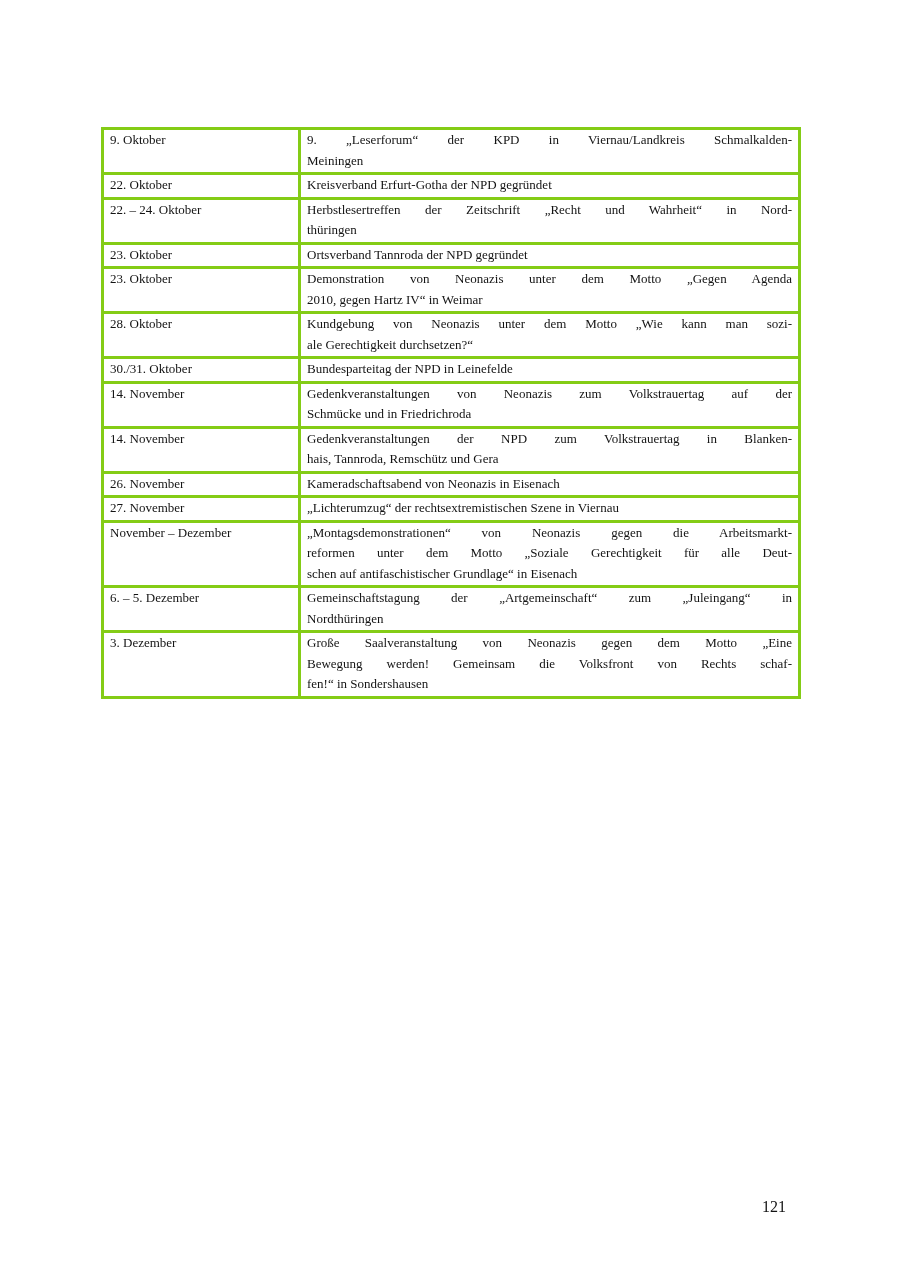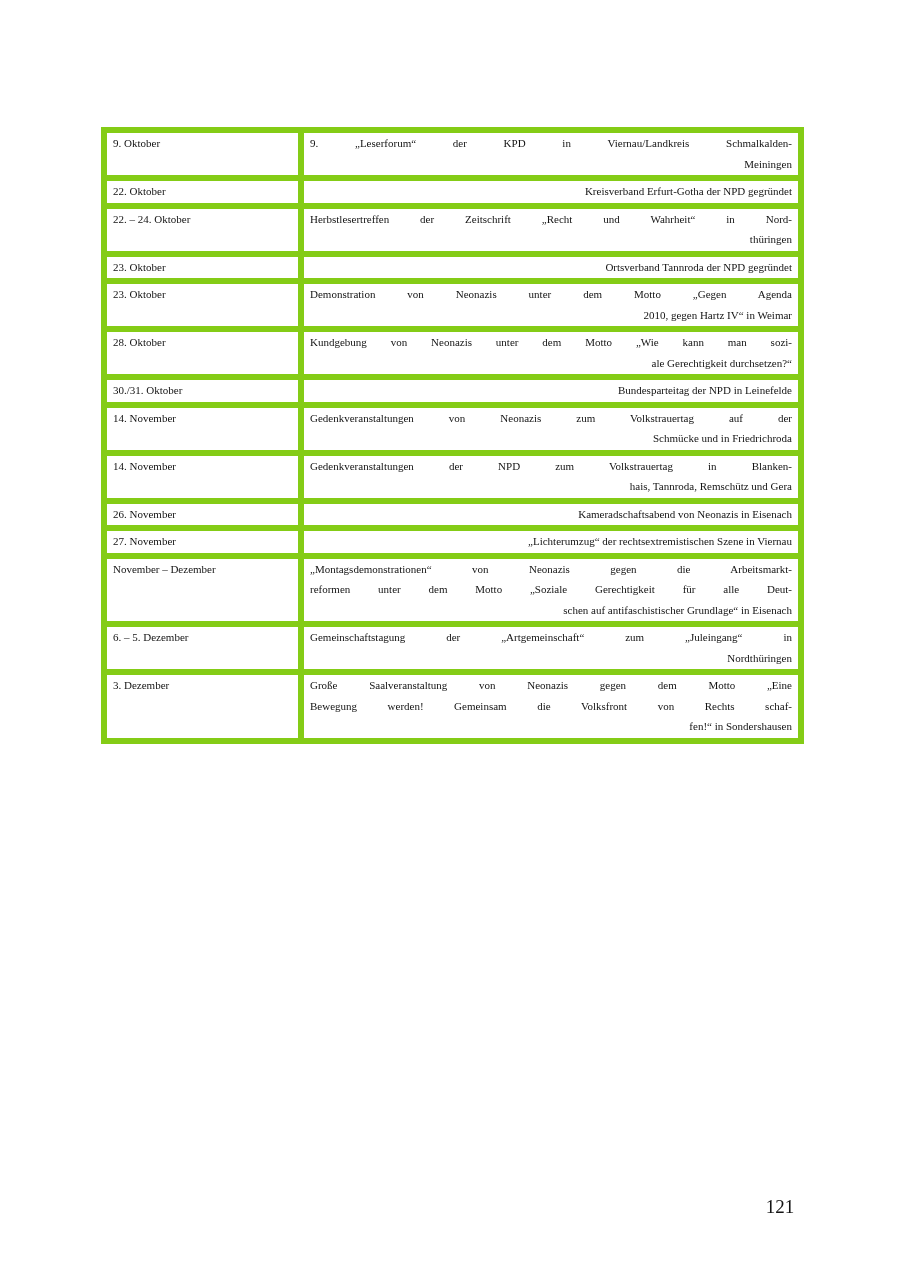--- a/index.html
+++ b/index.html
@@ -15,40 +15,39 @@
   }
   table.events {
     position: absolute;
     left: 101px;
     top: 127px;
     width: 697px;
     border-collapse: collapse;
     table-layout: fixed;
   }
   table.events td {
-    border: 6px solid #84cc16;
+    border: 3px solid #84cc16;
     vertical-align: top;
-    font-size: 11px;
+    font-size: 13px;
     line-height: 20.5px;
     padding: 0 6px 1px 6px;
   }
   td.date-cell { width: 197px; white-space: nowrap; }
   td.event-cell { width: 500px; }
-  .event-cell .line { text-align: right; }
+  .event-cell .line { text-align: left; }
   .event-cell .line.fill {
     text-align: justify;
     text-align-last: justify;
   }
   .page-number {
     position: absolute;
     top: 1198px;
     left: 762px;
     width: 36px;
-    text-align: center;
-    font-size: 19px;
+    font-size: 16px;
     line-height: 18px;
   }
 </style>
 </head>
 <body>
 
 <div class="page">
 
   <table class="events">
     <colgroup>

